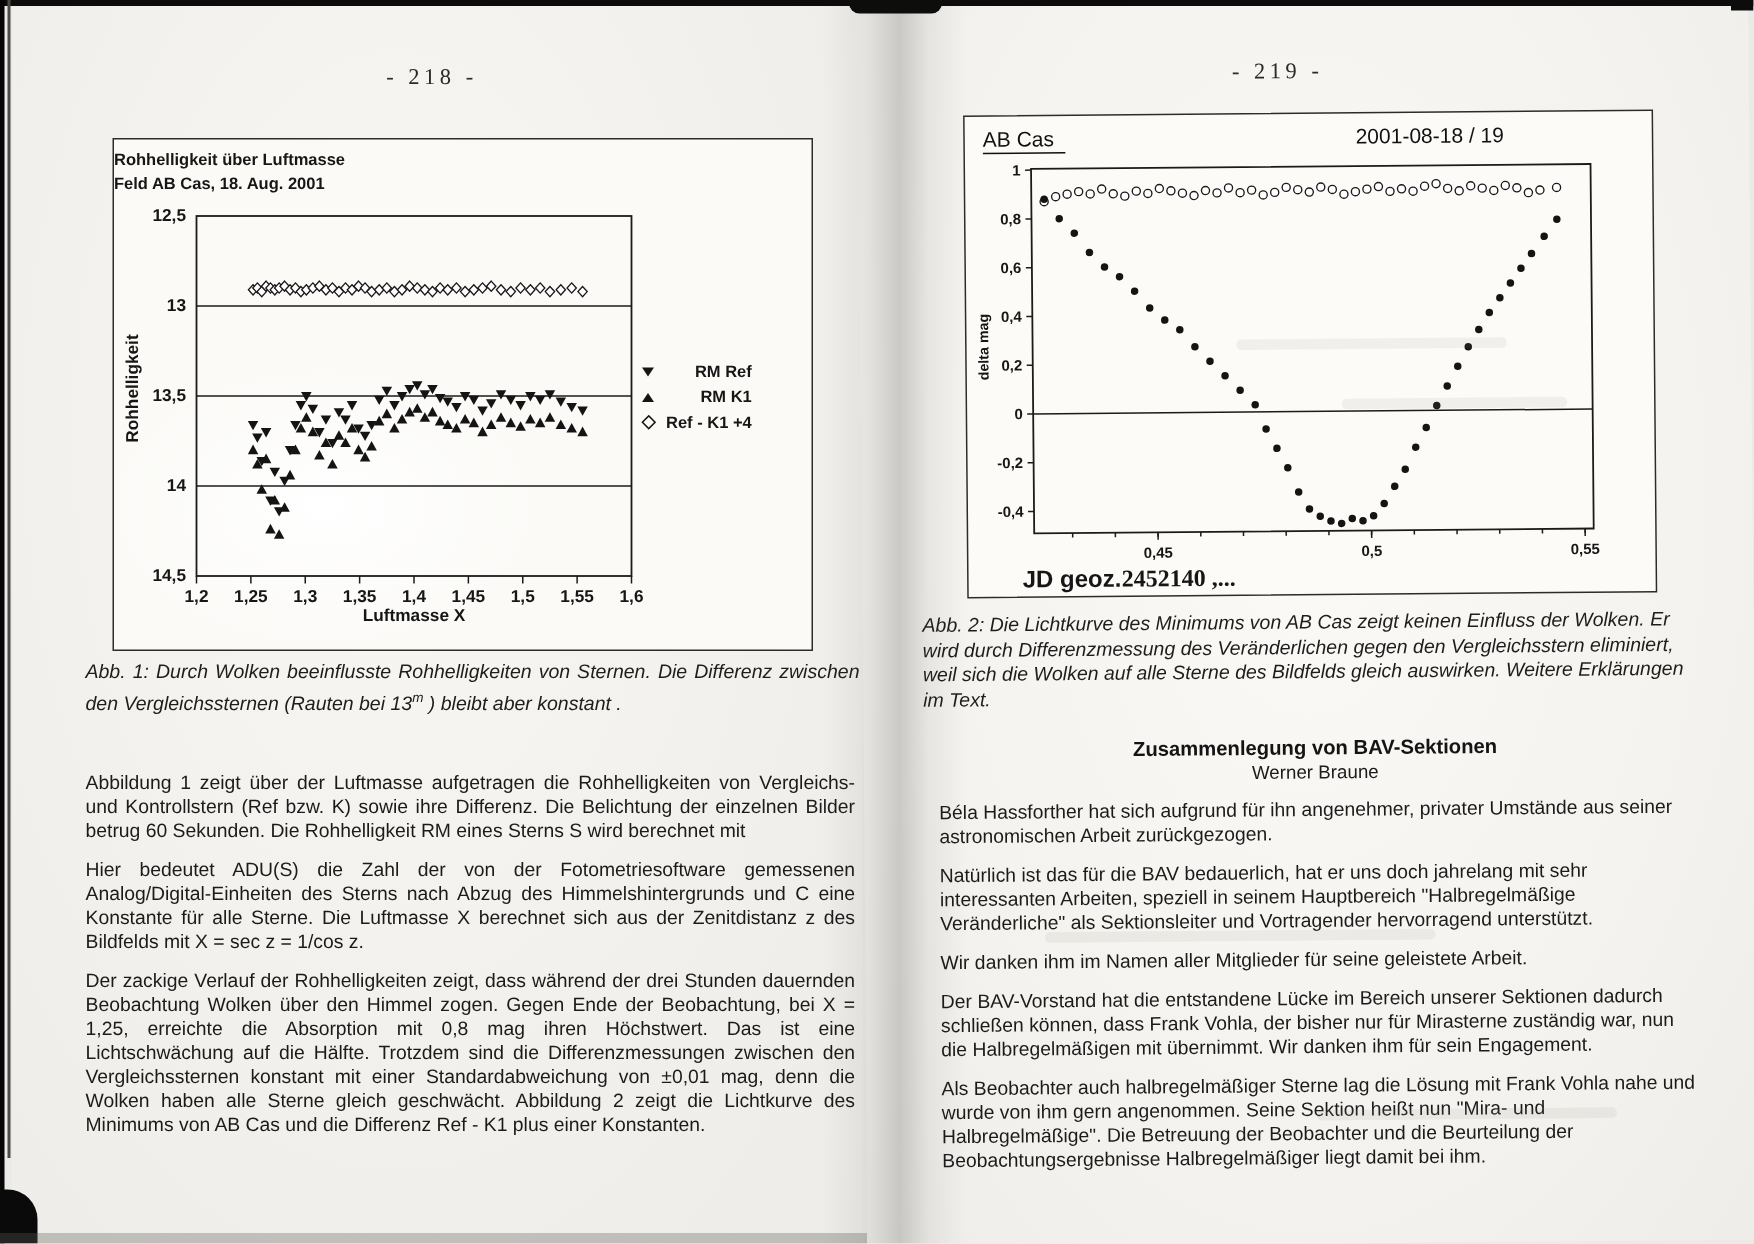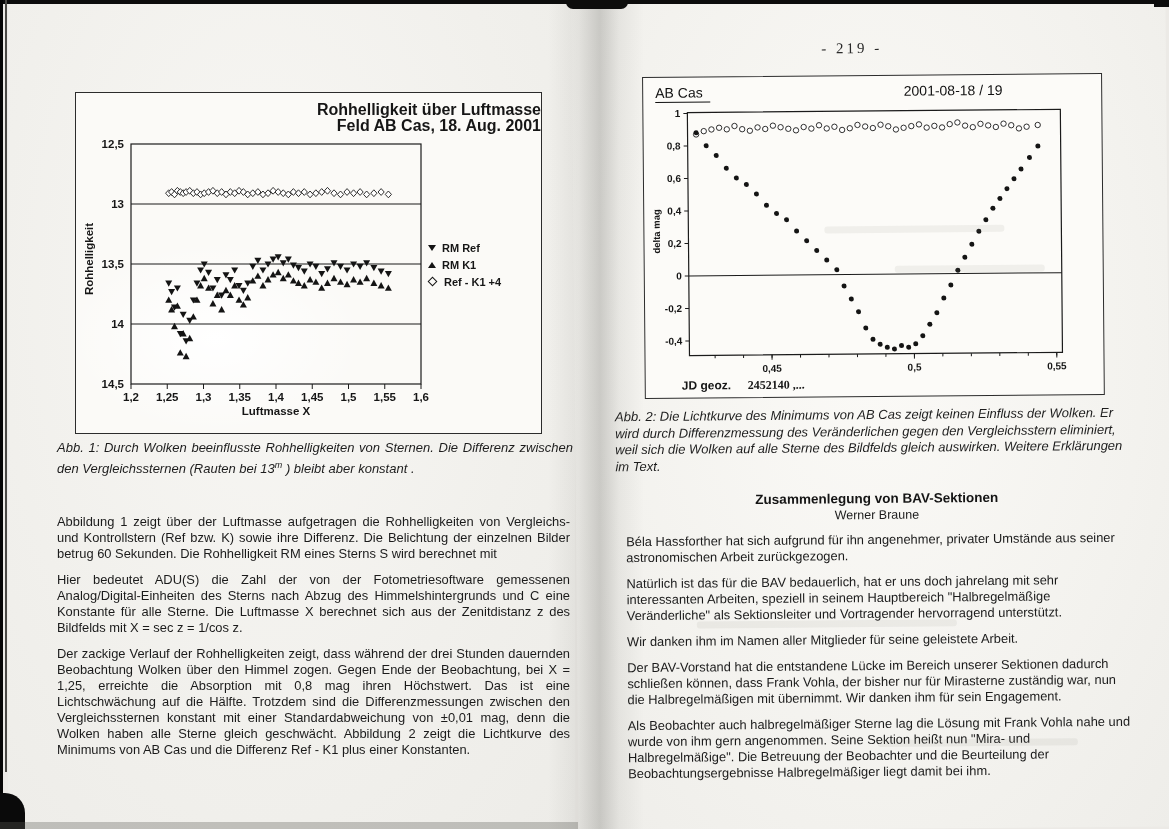--- a/index.html
+++ b/index.html
@@ -32,37 +32,37 @@
   .gutter{left:548px;top:0;width:96px;height:829px;
     background:linear-gradient(90deg, rgba(60,60,55,0) 0%, rgba(60,60,55,0.08) 32%,
       rgba(60,60,55,0.22) 54%, rgba(60,60,55,0.07) 74%, rgba(60,60,55,0) 100%);}
   .ghost{background:rgba(140,138,128,0.10);border-radius:3px;height:7px;}
   
   .chart-box{position:absolute;border:1.5px solid #2c2c2c;
     background:radial-gradient(ellipse 200px 130px at 30% 72%, #ffffff, rgba(255,255,255,0) 75%), #fbfaf7;}
   #chart1-box{left:67px;top:92px;width:465px;height:340px;}
   #chart2-box{left:70px;top:75px;width:458px;height:320px;background:#fcfbf8;}
   .chart-box svg{position:absolute;left:0;top:0;}
-  .chart-title{position:absolute;left:0;width:100%;text-align:right;font-weight:bold;font-size:16px;color:#161616;}
+  .chart-title{position:absolute;left:0;width:100%;text-align:left;font-weight:bold;font-size:11px;color:#161616;}
   #c1-title{top:8px;}
   #c1-subtitle{top:24px;}
   .axis-title{position:absolute;font-weight:bold;font-size:11.5px;color:#161616;text-align:center;}
   #c1-ylabel{left:-87px;top:160px;width:200px;transform:rotate(-90deg);}
   #c1-xlabel{left:55px;top:312px;width:290px;}
   #c2-ylabel{left:-88px;top:148px;width:200px;transform:rotate(-90deg);font-size:9.5px;}
   .legend{position:absolute;left:352px;top:146px;}
-  .legend-row{display:flex;align-items:center;height:17px;font-weight:bold;font-size:11px;color:#161616;}
+  .legend-row{display:flex;align-items:center;height:17px;font-weight:bold;font-size:11px;color:#161616;justify-content:space-between;}
   .mk{display:inline-block;margin-right:6px;}
   .mk-td{width:0;height:0;border-left:4px solid transparent;border-right:4px solid transparent;border-top:6px solid #151515;}
   .mk-tu{width:0;height:0;border-left:4px solid transparent;border-right:4px solid transparent;border-bottom:6px solid #151515;}
   .mk-do{width:5px;height:5px;border:1px solid #151515;transform:rotate(45deg);margin-left:1px;margin-right:8px;background:transparent;}
   #c2-header-left{position:absolute;left:12px;top:7px;font-size:14px;color:#111;
     border-bottom:1.3px solid #111;padding:0 8px 1px 0;}
   #c2-header-right{position:absolute;left:180px;top:7px;width:260px;text-align:center;font-size:14px;color:#111;}
-  .c2-footer{position:absolute;top:301px;font-weight:bold;font-size:12px;color:#161616;}
+  .c2-footer{position:absolute;top:301px;font-weight:bold;font-size:16px;color:#161616;}
   #c2-footer-prefix{left:36px;}
   #c2-footer-value{left:102px;font-family:Liberation Serif, serif;}
   
   .plotborder{fill:none;stroke:#1b1b1b;stroke-width:1.2;}
   .grid{stroke:#1b1b1b;stroke-width:1;}
   .tick{stroke:#1b1b1b;stroke-width:1;}
   .ticklabel{font-family:"Liberation Sans",sans-serif;font-weight:bold;font-size:11.5px;fill:#161616;}
   #chart2-svg .ticklabel{font-size:10px;}
   .m-fill{fill:#141414;stroke:none;}
   .m-open{fill:#ffffff;stroke:#1a1a1a;stroke-width:0.9;}
@@ -76,20 +76,21 @@
   .bodytext p{margin:0 0 10px 0;}
   .section-heading{position:absolute;left:40px;top:491px;width:522px;text-align:center;
     font-weight:bold;font-size:13.5px;color:#141414;}
   .section-author{position:absolute;left:40px;top:508px;width:522px;text-align:center;font-size:12.5px;}
   sup{font-size:9px;}
 </style>
 </head>
 <body>
 
 <div class="page" id="left-page">
+  <div class="page-number">- 218 -</div>
 
   <div class="chart-box" id="chart1-box">
     <svg id="chart1-svg" width="462" height="337">
         <line x1="55" x2="345" y1="111" y2="111" class="grid"></line>
         <line x1="55" x2="345" y1="171" y2="171" class="grid"></line>
         <line x1="55" x2="345" y1="231" y2="231" class="grid"></line>
         <rect x="55" y="51" width="290" height="240" class="plotborder"></rect>
         <line x1="55" x2="55" y1="291" y2="296" class="tick"></line>
         <text x="55" y="308" text-anchor="middle" class="ticklabel">1,2</text>
         <line x1="91.25000000000001" x2="91.25000000000001" y1="291" y2="296" class="tick"></line>

